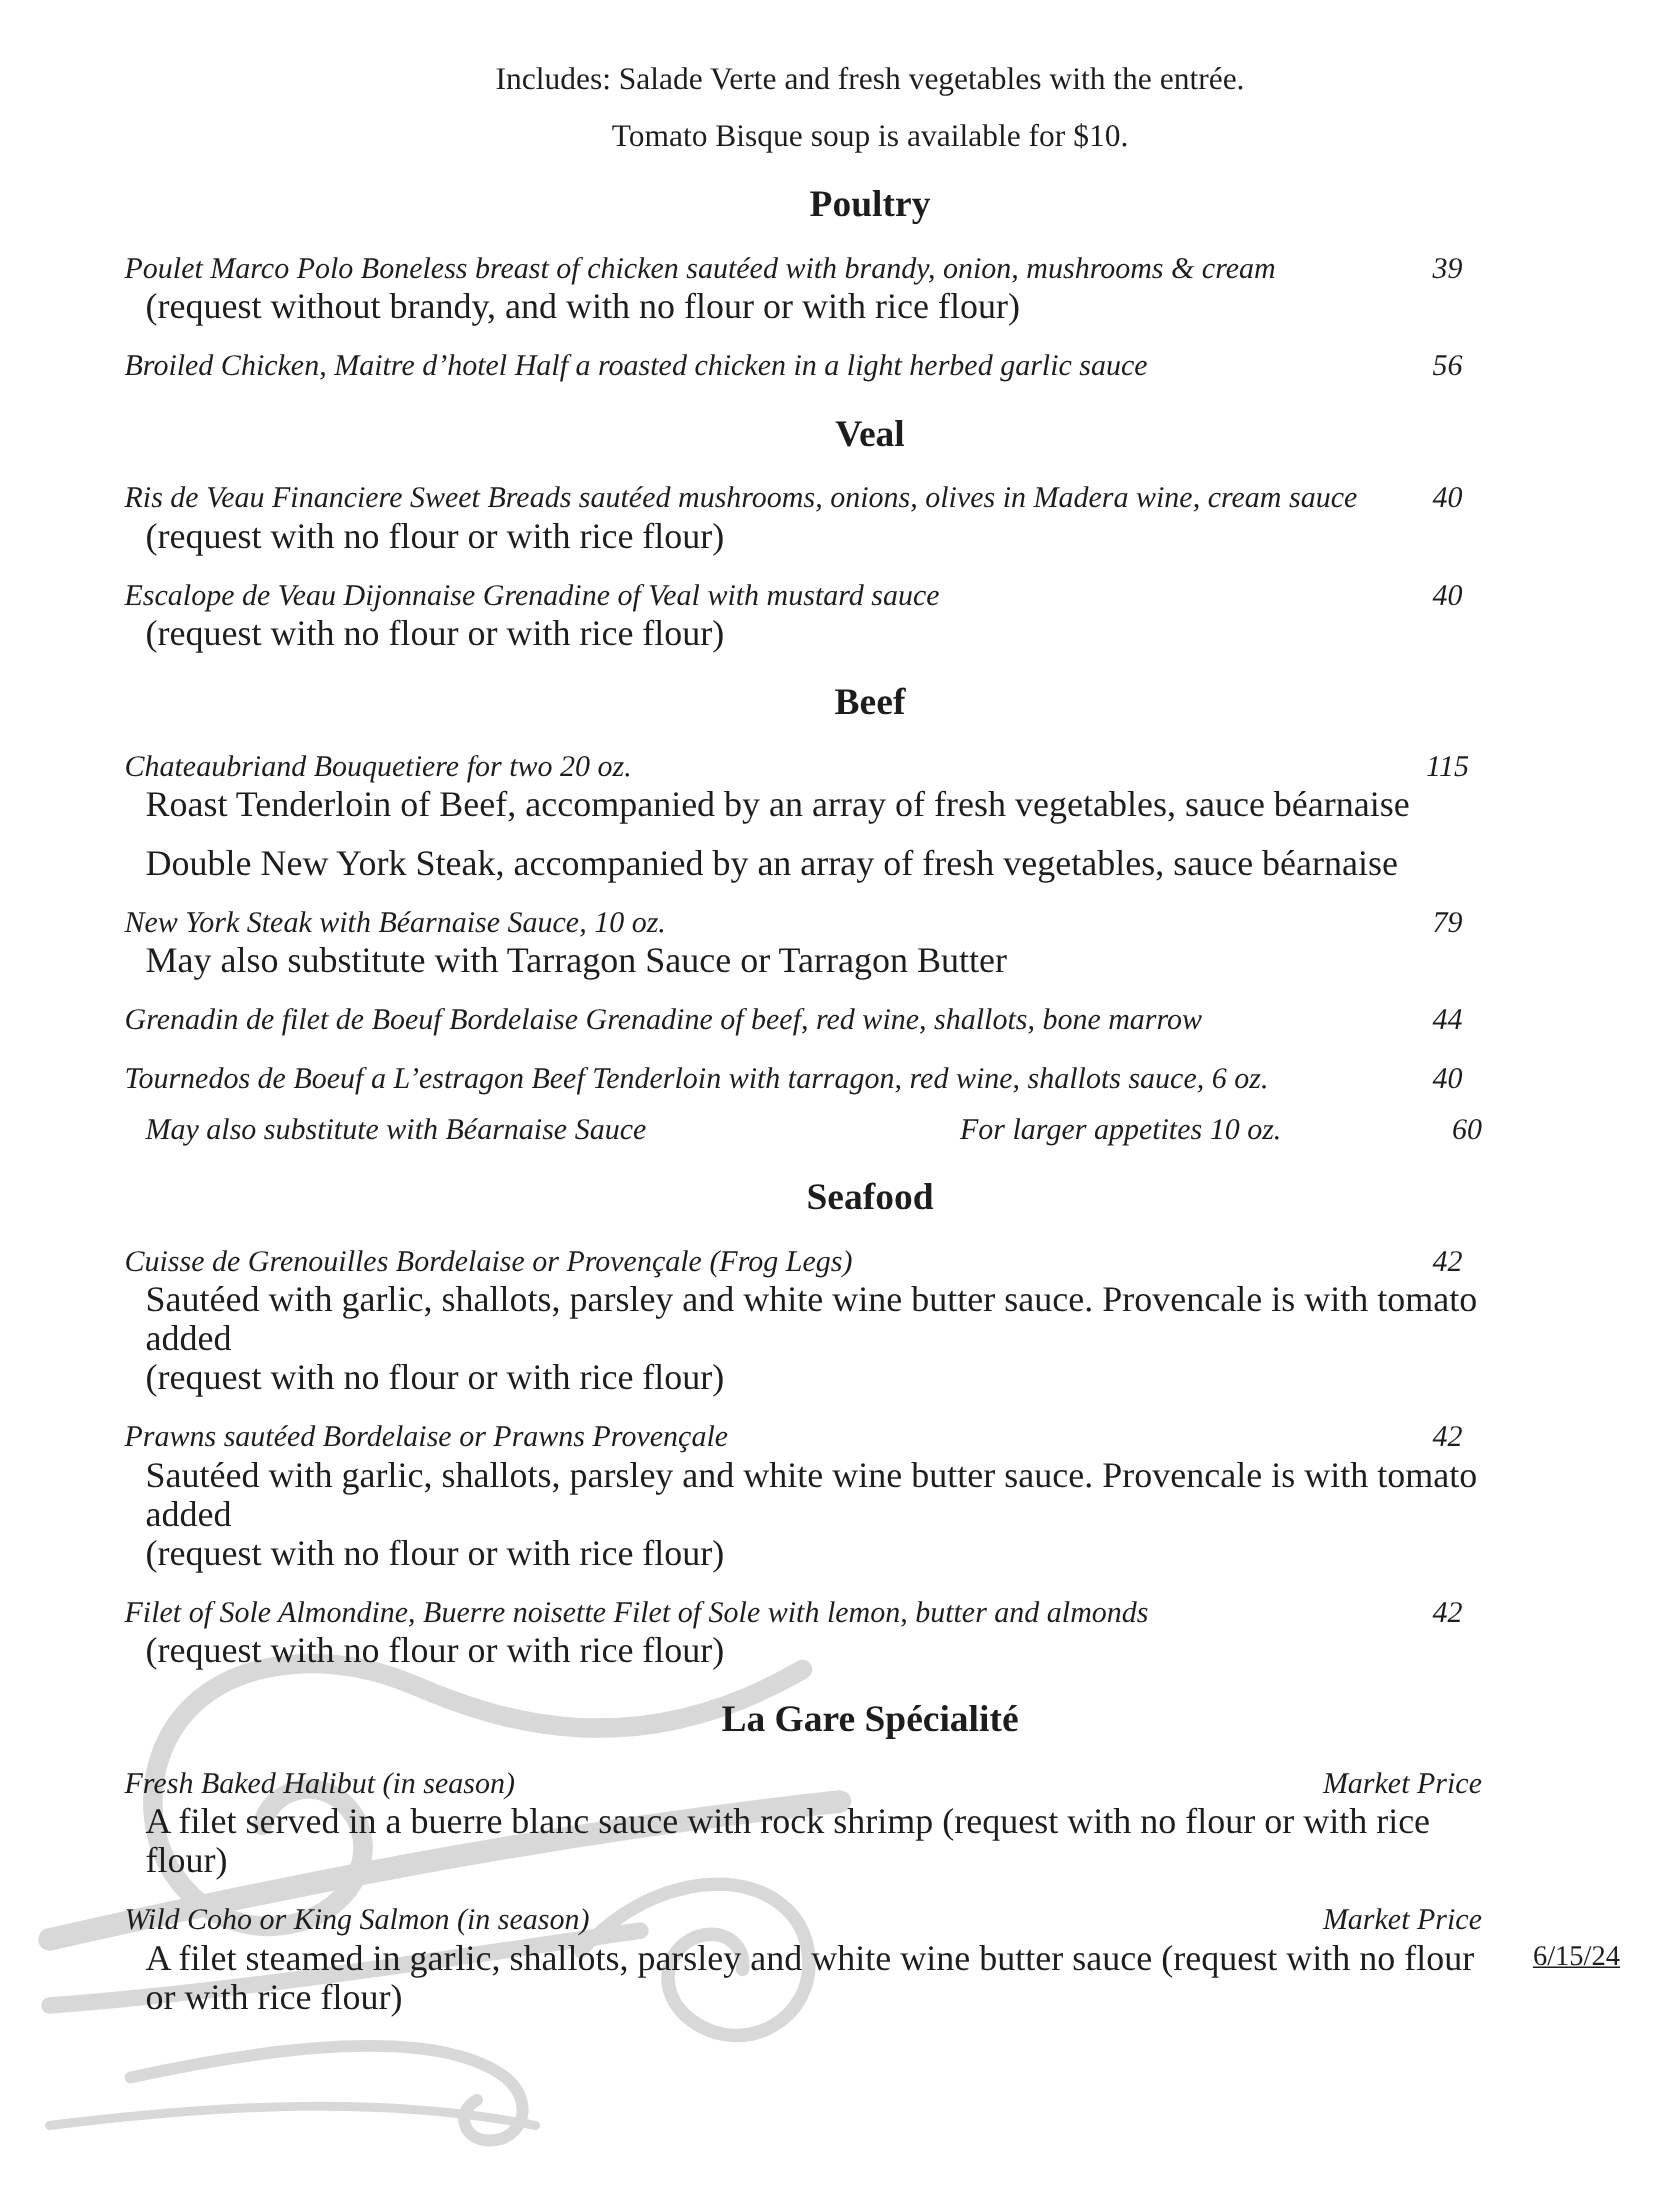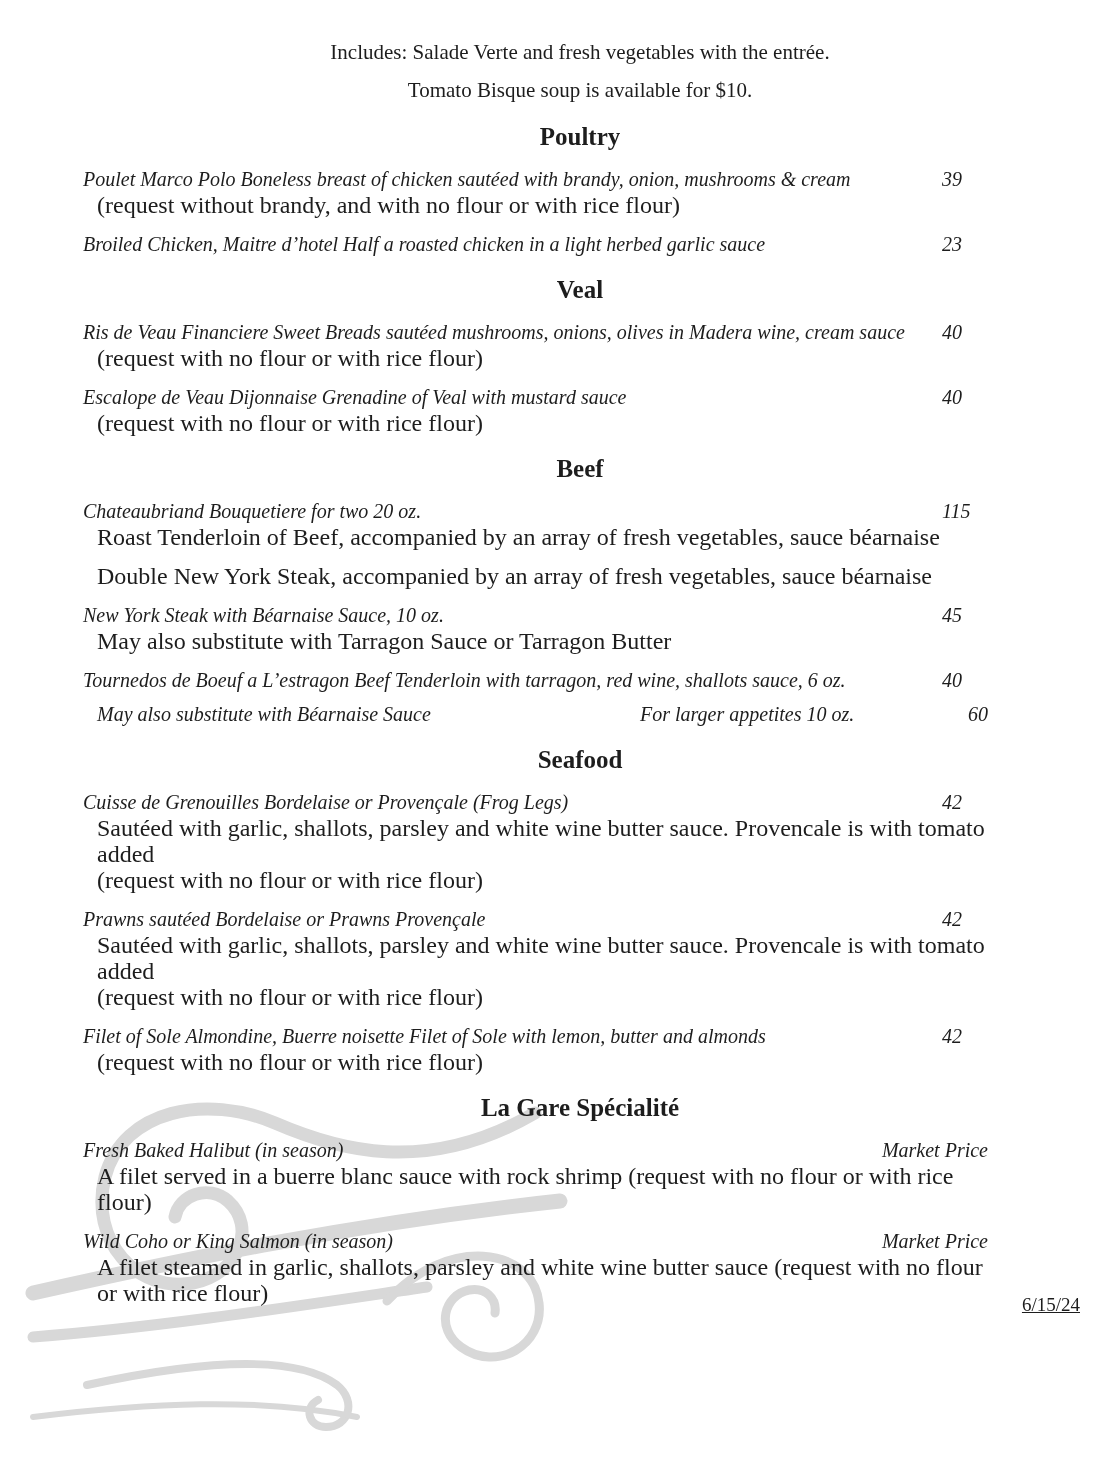--- a/index.html
+++ b/index.html
@@ -39,21 +39,21 @@
   }
   .menu-item { margin-top: 13px; }
   .item-row {
     display: flex;
     align-items: baseline;
     font-style: italic;
     font-size: 20px;
     line-height: 26px;
   }
   .item-title { flex: 1 1 auto; white-space: nowrap; }
-  .item-price { flex: 0 0 auto; margin-left: 12px; text-align: left; min-width: 46px; }
+  .item-price { flex: 0 0 auto; margin-left: 12px; text-align: center; min-width: 46px; }
   .item-note {
     font-size: 24px;
     line-height: 26px;
     padding-left: 14px;
   }
   .note-split {
     display: flex;
     align-items: flex-end;
     font-style: italic;
     font-size: 20px;
@@ -99,21 +99,21 @@
           <div class="menu-item">
             <div class="item-row">
               <span class="item-title">Poulet Marco Polo Boneless breast of chicken sautéed with brandy, onion, mushrooms &amp; cream</span>
               <span class="item-price">39</span>
             </div>
             <div class="item-note">(request without brandy, and with no flour or with rice flour)</div>
           </div>
           <div class="menu-item">
             <div class="item-row">
               <span class="item-title">Broiled Chicken, Maitre d’hotel Half a roasted chicken in a light herbed garlic sauce</span>
-              <span class="item-price">23</span>
+              <span class="item-price">56</span>
             </div>
           </div>
         </section>
         <section class="menu-section">
           <h2 class="section-title centered">Veal</h2>
           <div class="menu-item">
             <div class="item-row">
               <span class="item-title">Ris de Veau Financiere Sweet Breads sautéed mushrooms, onions, olives in Madera wine, cream sauce</span>
               <span class="item-price">40</span>
             </div>
@@ -135,23 +135,29 @@
               <span class="item-price">115</span>
             </div>
             <div class="item-note">Roast Tenderloin of Beef, accompanied by an array of fresh vegetables, sauce béarnaise</div>
           </div>
           <div class="menu-item">
             <div class="item-note">Double New York Steak, accompanied by an array of fresh vegetables, sauce béarnaise</div>
           </div>
           <div class="menu-item">
             <div class="item-row">
               <span class="item-title">New York Steak with Béarnaise Sauce, 10 oz.</span>
-              <span class="item-price">45</span>
+              <span class="item-price">79</span>
             </div>
             <div class="item-note">May also substitute with Tarragon Sauce or Tarragon Butter</div>
+          </div>
+          <div class="menu-item">
+            <div class="item-row">
+              <span class="item-title">Grenadin de filet de Boeuf Bordelaise Grenadine of beef, red wine, shallots, bone marrow</span>
+              <span class="item-price">44</span>
+            </div>
           </div>
           <div class="menu-item">
             <div class="item-row">
               <span class="item-title">Tournedos de Boeuf a L’estragon Beef Tenderloin with tarragon, red wine, shallots sauce, 6 oz.</span>
               <span class="item-price">40</span>
             </div>
             <div class="note-split">
               <span class="note-left">May also substitute with Béarnaise Sauce</span>
               <span class="note-mid">For larger appetites 10 oz.</span>
               <span class="note-price">60</span>

